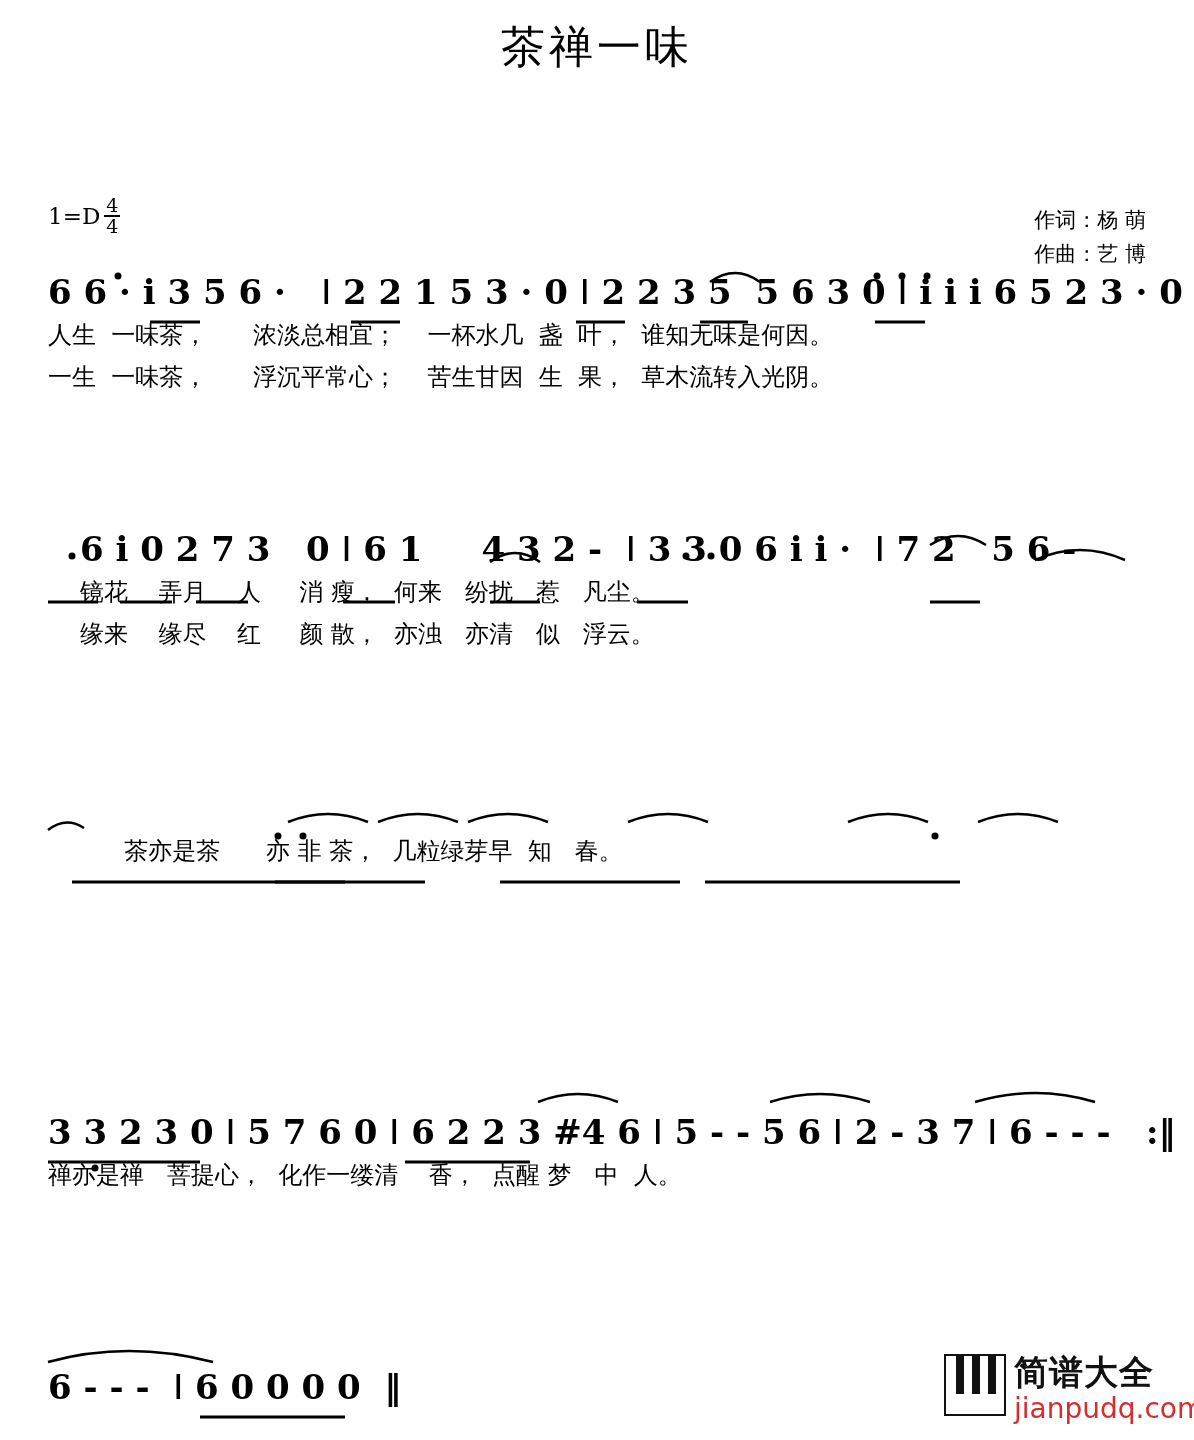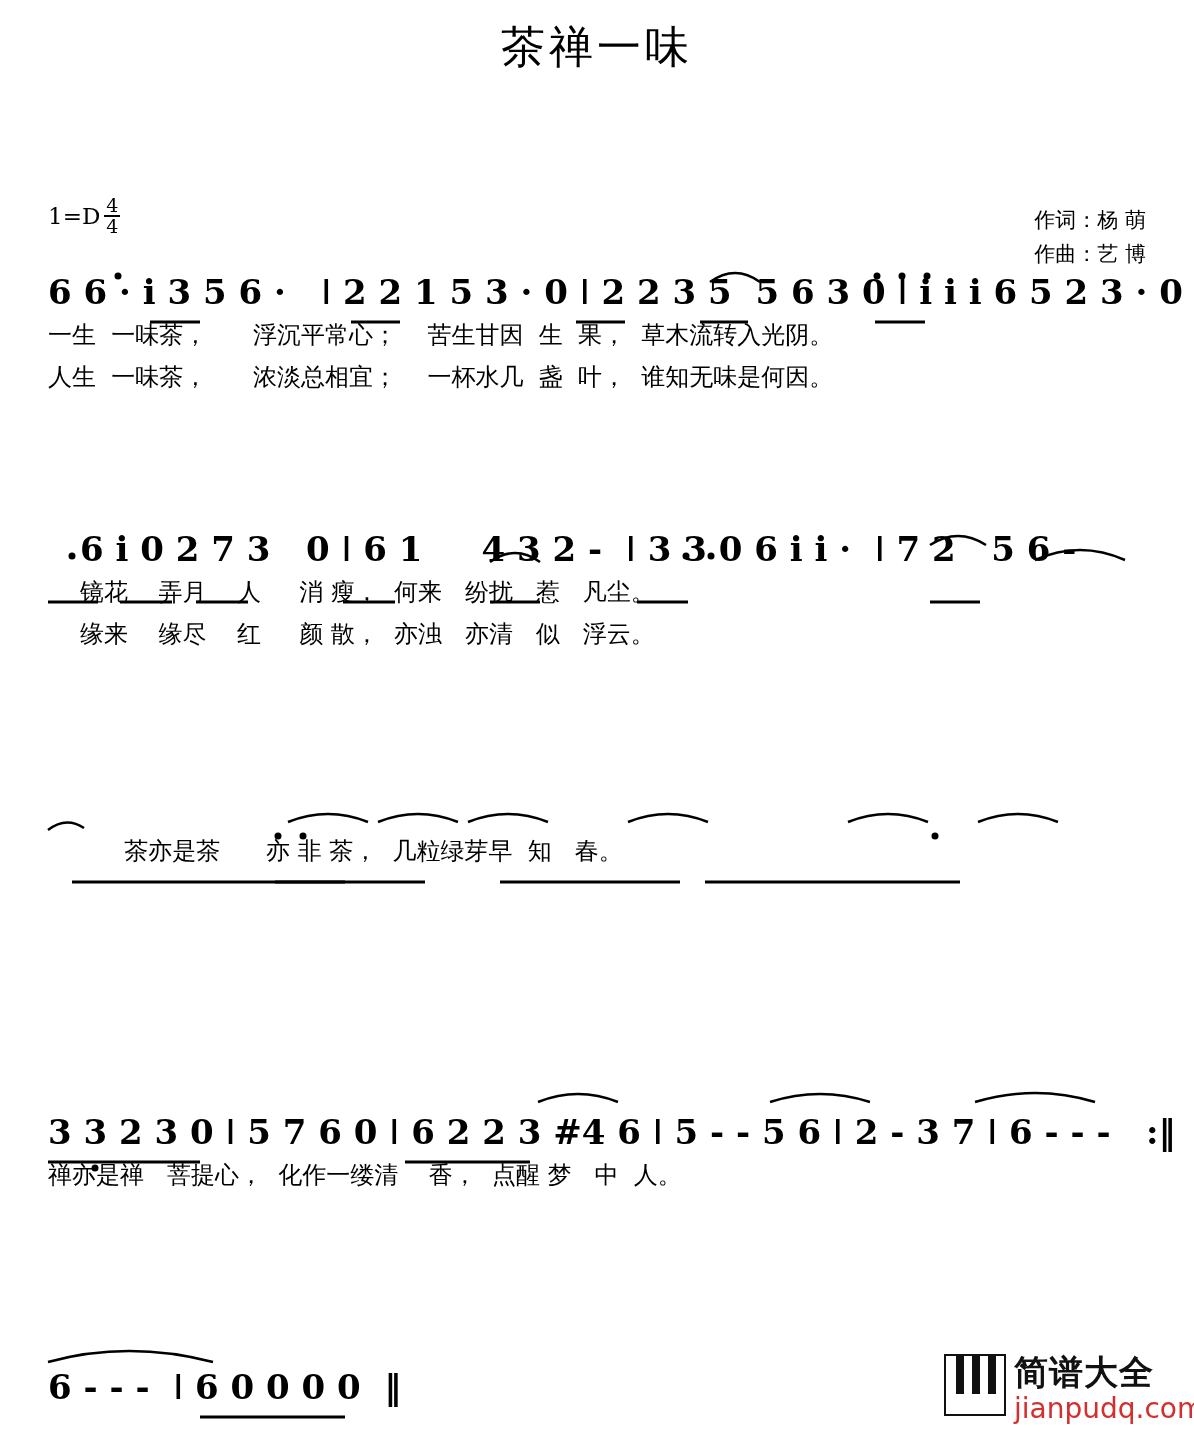--- a/index.html
+++ b/index.html
@@ -108,22 +108,22 @@
   <div>作词：杨 萌</div>
   <div>作曲：艺 博</div>
 </div>
 
 <div class="keysig">
   <span>1=D</span><span class="frac"><span class="num">4</span><span class="den">4</span></span>
 </div>
 
 <div class="system" style="top:270px;">
   <div class="notes">6 6 · i 3 5 6 ·   ǀ 2 2 1 5 3 · 0 ǀ 2 2 3 5  5 6 3 0 ǀ i i i 6 5 2 3 · 0 ǀ</div>
+  <div class="lyric">人生  一味茶，      浓淡总相宜；    一杯水几  盏  叶，  谁知无味是何因。</div>
   <div class="lyric l2">一生  一味茶，      浮沉平常心；    苦生甘因  生  果，  草木流转入光阴。</div>
-  <div class="lyric">人生  一味茶，      浓淡总相宜；    一杯水几  盏  叶，  谁知无味是何因。</div>
 </div>
 <svg class="overlay" width="1194" height="1440">
 
   <line x1="150" y1="322" x2="200" y2="322" stroke="#000" stroke-width="3"></line>
   <line x1="351" y1="322" x2="400" y2="322" stroke="#000" stroke-width="3"></line>
   <line x1="576" y1="322" x2="625" y2="322" stroke="#000" stroke-width="3"></line>
   <line x1="700" y1="322" x2="748" y2="322" stroke="#000" stroke-width="3"></line>
   <line x1="875" y1="322" x2="925" y2="322" stroke="#000" stroke-width="3"></line>
 
   <circle cx="118" cy="276" r="3.5" fill="#000"></circle>

